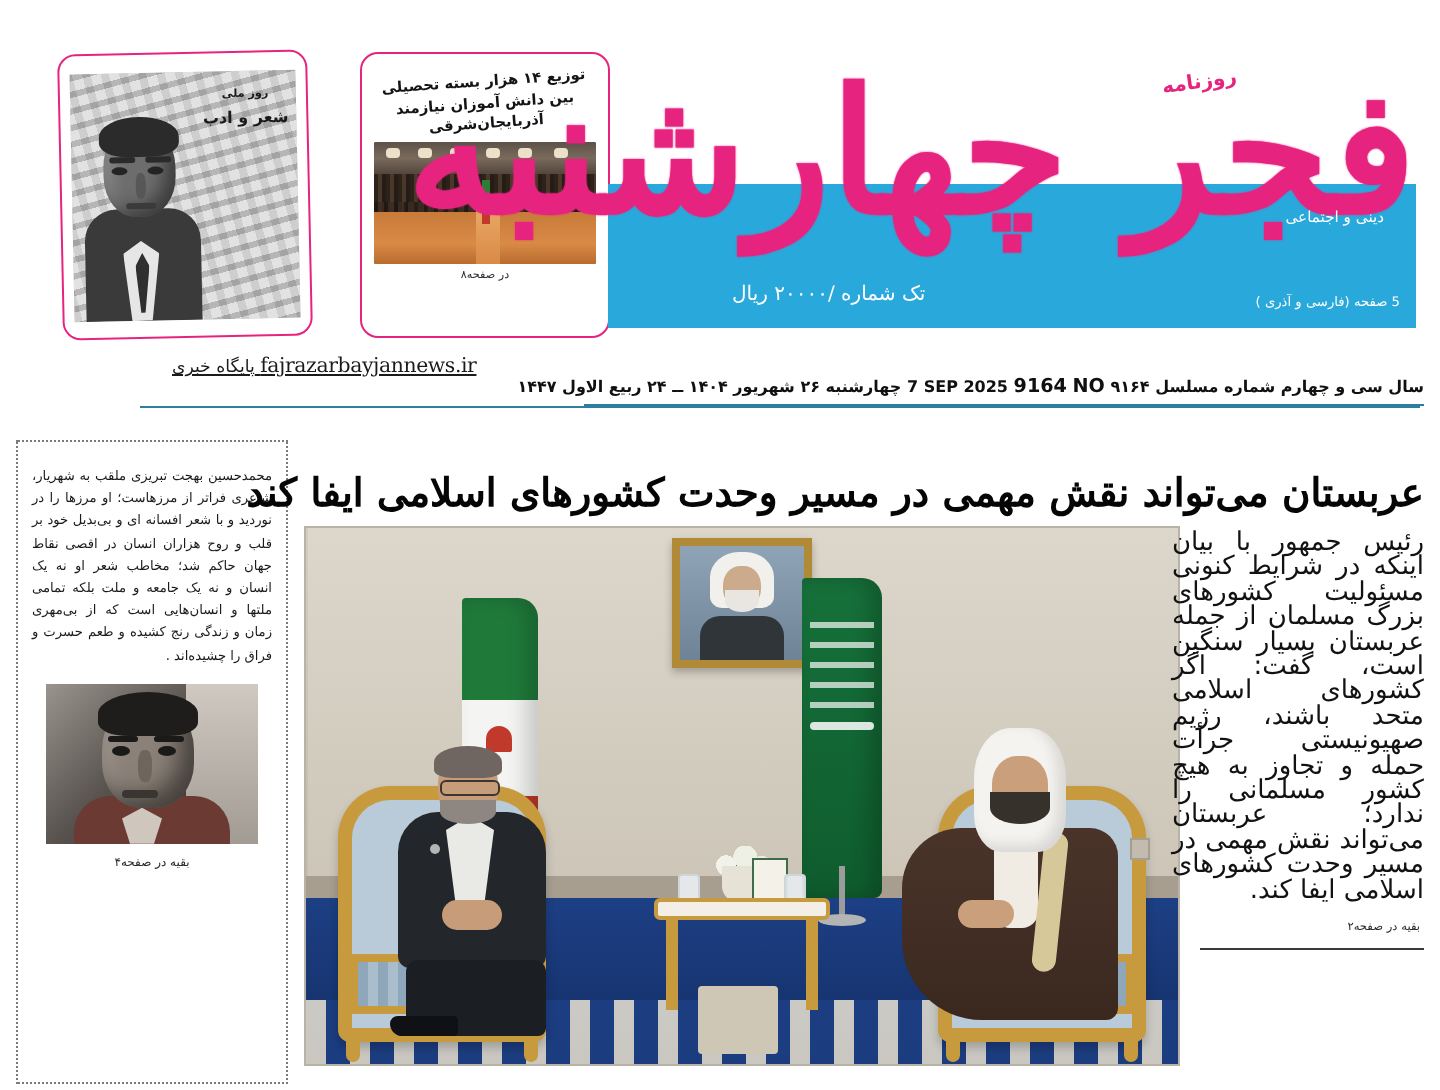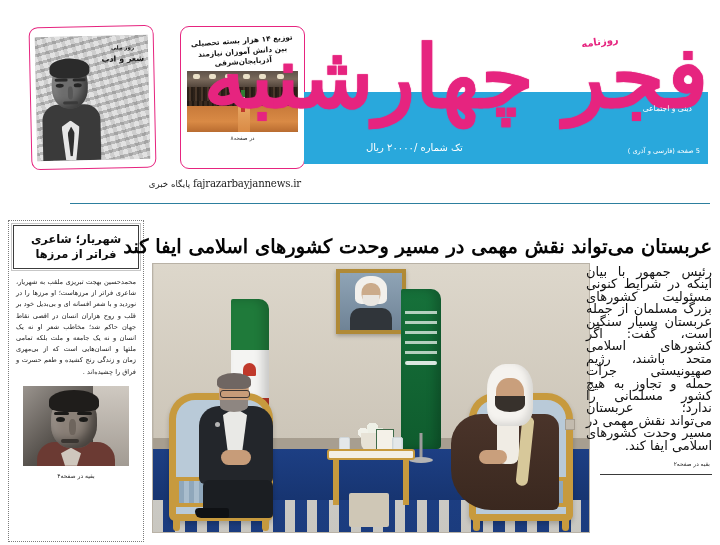--- a/index.html
+++ b/index.html
@@ -176,25 +176,26 @@
     color: #2b2b2b;
     direction: rtl;
     margin-top: 3px;
   }
 
   .site-line {
     position: absolute;
     left: 86px;
     top: 178px;
     width: 215px;
-    text-align: right;
+    text-align: left;
     font-size: 8.6px;
     color: #1b1b1b;
     direction: rtl;
     white-space: nowrap;
+    text-decoration: underline;
   }
   .site-line .url {
     font-family: "DejaVu Serif", "Liberation Serif", serif;
     font-size: 10.2px;
     letter-spacing: -0.2px;
   }
 
   
   .masthead {
     position: absolute;
@@ -756,29 +757,34 @@
 
     <div class="masthead">
       <div class="mast-band"></div>
       <div class="mast-kicker">روزنامه</div>
       <div class="mast-title">فجر چهارشنبه</div>
       <div class="mast-sub">دینی و اجتماعی</div>
       <div class="mast-pages">5 صفحه (فارسی و آذری )</div>
       <div class="mast-price">تک شماره /۲۰۰۰۰ ریال</div>
     </div>
 
+    <div class="date-line">
+      <span>سال سی و چهارم شماره مسلسل</span>
+      <span>۹۱۶۴</span>
+      <span class="en no">NO</span>
+      <span class="en no">9164</span>
+      <span class="en">7 SEP 2025</span>
+      <span>چهارشنبه ۲۶ شهریور ۱۴۰۴ ــ ۲۴ ربیع الاول ۱۴۴۷</span>
+    </div>
     <div class="top-rule"></div>
   </div>
 
   <div class="body-zone">
 
     <div class="sidebar">
-      <div class="sb-titlebox">
-        <div class="sb-title">شهریار؛ شاعری فراتر از مرزها</div>
-      </div>
       <div class="sb-body">محمدحسین بهجت تبریزی ملقب به شهریار، شاعری فراتر از مرزهاست؛ او مرزها را در نوردید و با شعر افسانه ای و بی‌بدیل خود بر قلب و روح هزاران انسان در اقصی نقاط جهان حاکم شد؛ مخاطب شعر او نه یک انسان و نه یک جامعه و ملت بلکه تمامی ملتها و انسان‌هایی است که از بی‌مهری زمان و زندگی رنج کشیده و طعم حسرت و فراق را چشیده‌اند .</div>
       <div class="sb-photo">
         <div class="bg"></div>
         <div class="wall"></div>
         <div class="ph-body"></div>
         <div class="ph-collar"></div>
         <div class="ph-head"></div>
         <div class="ph-hair"></div>
         <div class="ph-brow" style="left:31px"></div>
         <div class="ph-brow" style="left:54px"></div>

